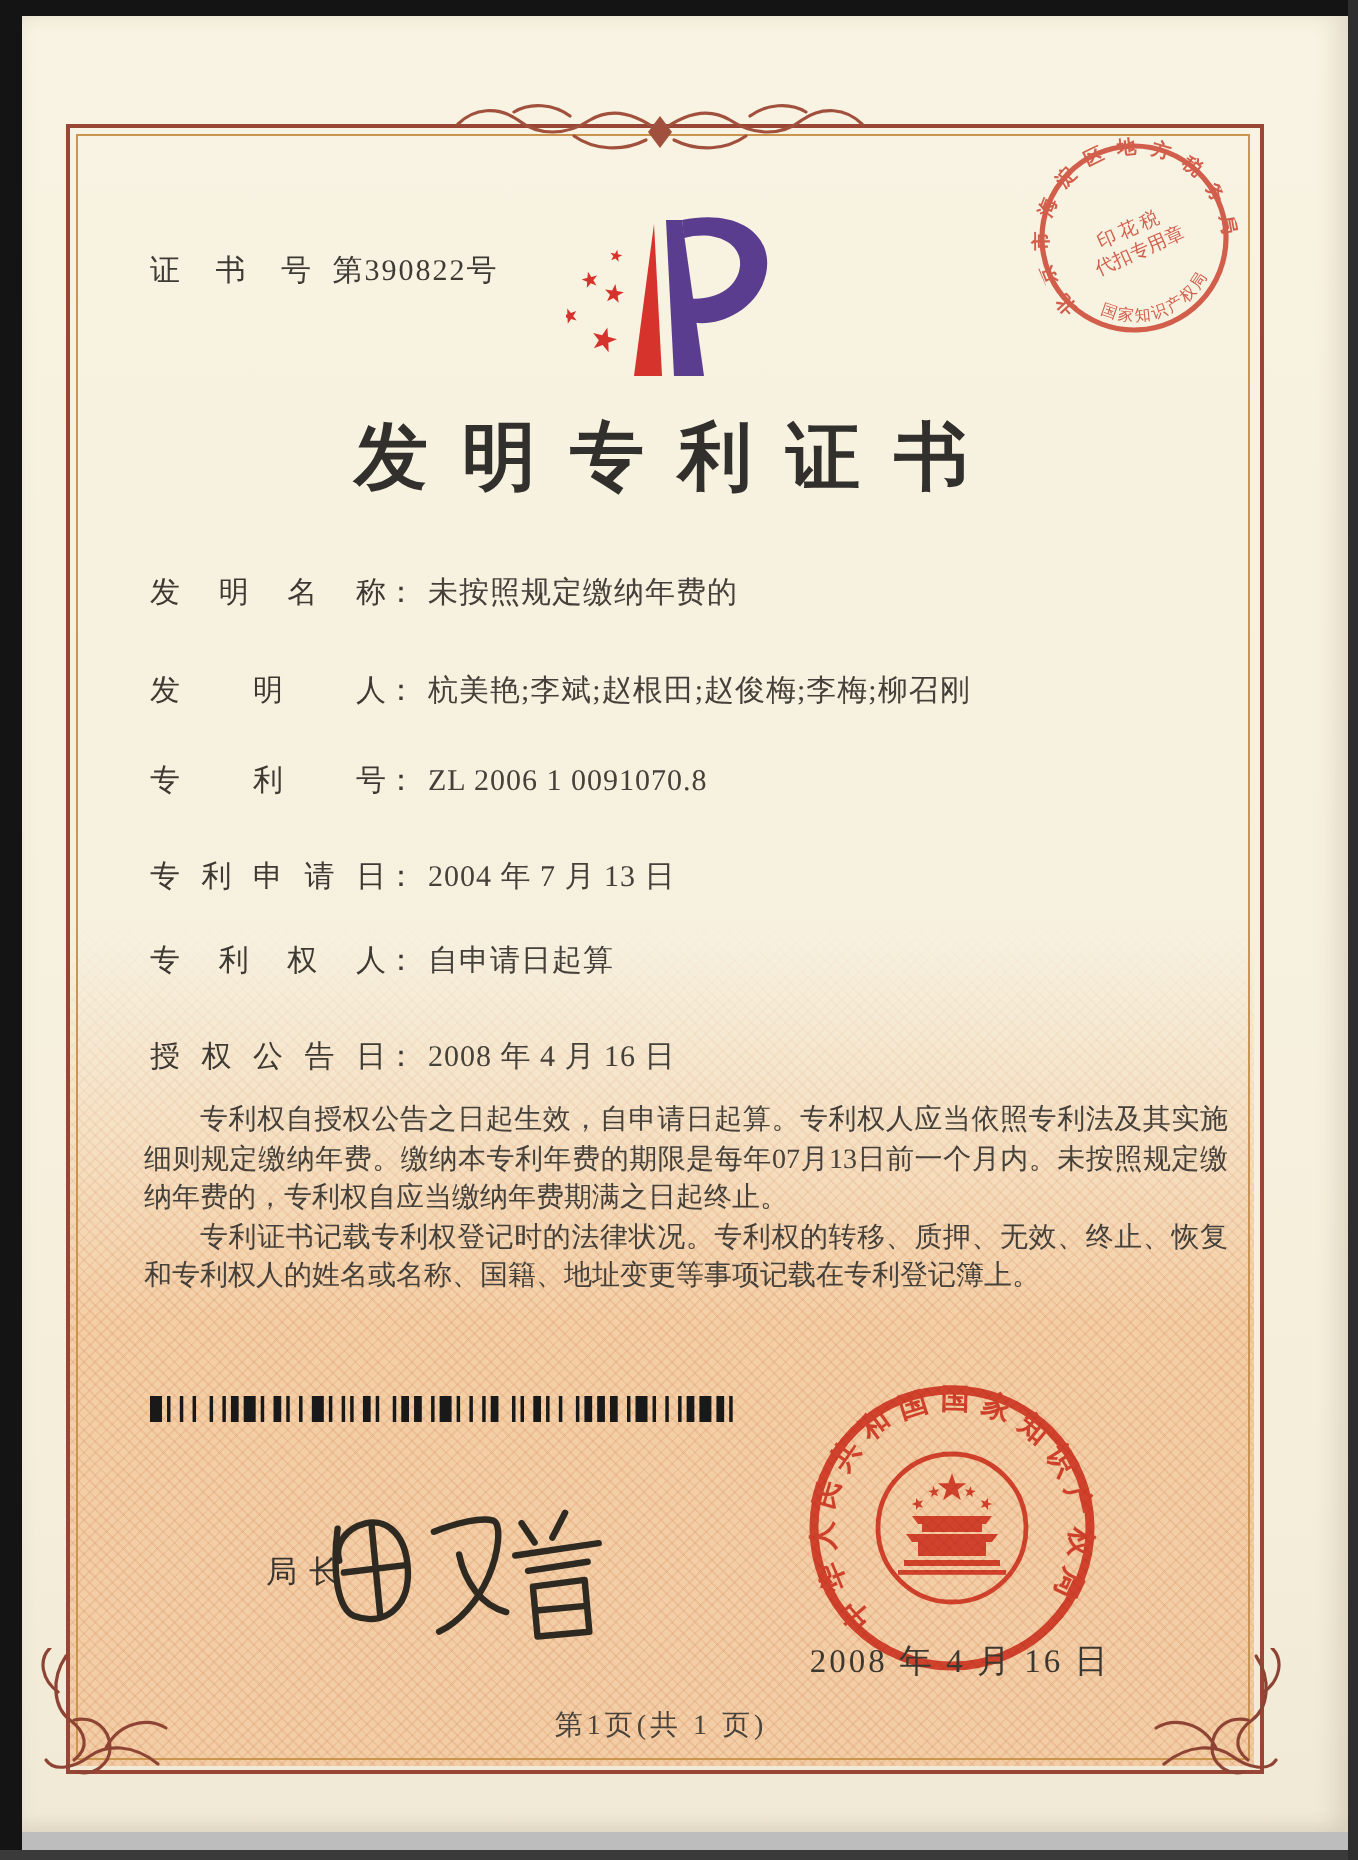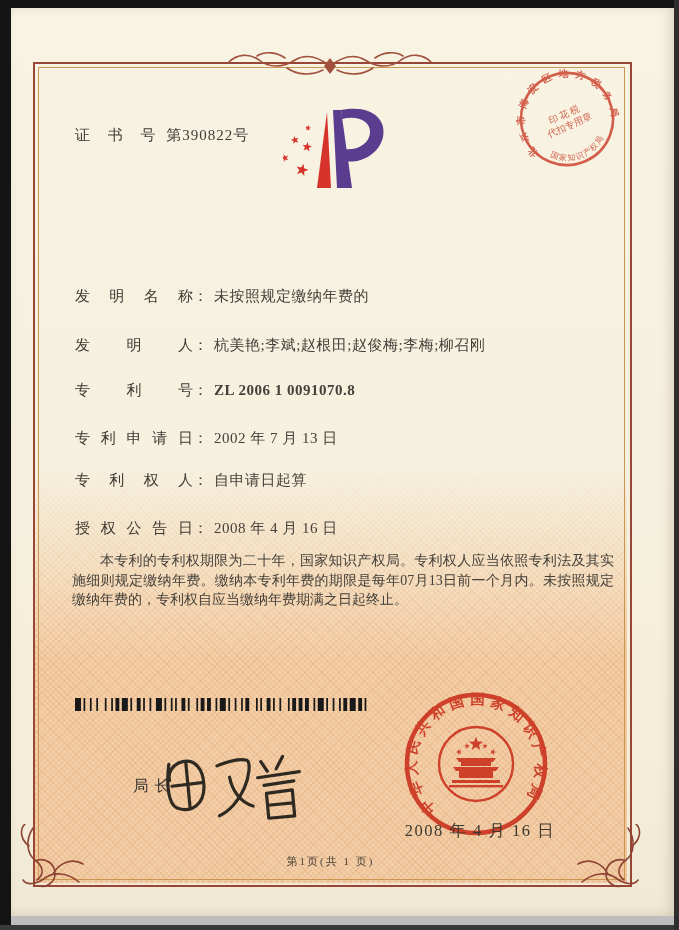--- a/index.html
+++ b/index.html
@@ -41,21 +41,21 @@
   .colon{margin-right:6px;}
   .fvalue{letter-spacing:.5px;color:#45413a;}
 
   #body-text{left:61px;top:543px;width:542px;font-size:14px;line-height:19.6px;
     color:#45403a;text-align:justify;}
   #body-text p{margin:0;text-indent:2em;}
 
   #sig-label{left:122px;top:768px;font-size:15.5px;letter-spacing:6px;color:#3a362f;}
   #issue-date{left:384px;top:812px;width:170px;text-align:center;font-size:16.5px;
     letter-spacing:1.5px;color:#3c382f;z-index:6;}
-  #footer-page{left:22px;top:846px;width:595px;text-align:center;font-size:11px;
+  #footer-page{left:22px;top:846px;width:595px;text-align:center;font-size:14px;
     letter-spacing:2px;color:#48423a;}
 
   .stamp{mix-blend-mode:multiply;}
   svg{display:block;}
   .hidden-data{position:absolute;opacity:0;font-size:1px;pointer-events:none;}
 </style>
 </head>
 <body>
 
 <svg width="0" height="0" style="position:absolute">
@@ -127,20 +127,21 @@
       <text font-size="9.5" fill="#cf3b2a" font-weight="700">
         <textPath href="#taxArcTop" startOffset="0" textLength="172" lengthAdjust="spacing">北京市海淀区地方税务局</textPath>
       </text>
       <text font-size="8" fill="#cf3b2a">
         <textPath href="#taxArcBot" startOffset="2" textLength="62" lengthAdjust="spacing">国家知识产权局</textPath>
       </text>
       <text x="0" y="-2" text-anchor="middle" font-size="9.5" fill="#cf3b2a" letter-spacing="2">印花税</text>
       <text x="0" y="10" text-anchor="middle" font-size="9.5" fill="#cf3b2a">代扣专用章</text>
     </svg>
 
+    <div class="abs" id="title">发明专利证书</div>
 
     <div class="abs row" style="top:279px">
       <span class="flabel spread">
           <span>发</span>
           <span>明</span>
           <span>名</span>
           <span>称</span>
         </span><span class="colon">：</span><span class="fvalue">未按照规定缴纳年费的</span>
     </div>
     <div class="abs row" style="top:328px">
@@ -148,51 +149,52 @@
           <span>发</span>
           <span>明</span>
           <span>人</span>
         </span><span class="colon">：</span><span class="fvalue">杭美艳;李斌;赵根田;赵俊梅;李梅;柳召刚</span>
     </div>
     <div class="abs row" style="top:373px">
       <span class="flabel spread">
           <span>专</span>
           <span>利</span>
           <span>号</span>
-        </span><span class="colon">：</span><span class="fvalue" style="font-family:'Liberation Serif',serif;font-weight:700">ZL 2006 1 0091070.8</span>
+        </span><span class="colon">：</span><span class="fvalue" style="font-family:'Liberation Serif',serif;font-weight:400">ZL 2006 1 0091070.8</span>
     </div>
     <div class="abs row" style="top:421px">
       <span class="flabel spread">
           <span>专</span>
           <span>利</span>
           <span>申</span>
           <span>请</span>
           <span>日</span>
-        </span><span class="colon">：</span><span class="fvalue">2002 年 7 月 13 日</span>
+        </span><span class="colon">：</span><span class="fvalue">2004 年 7 月 13 日</span>
     </div>
     <div class="abs row" style="top:463px">
       <span class="flabel spread">
           <span>专</span>
           <span>利</span>
           <span>权</span>
           <span>人</span>
         </span><span class="colon">：</span><span class="fvalue">自申请日起算</span>
     </div>
     <div class="abs row" style="top:511px">
       <span class="flabel spread">
           <span>授</span>
           <span>权</span>
           <span>公</span>
           <span>告</span>
           <span>日</span>
         </span><span class="colon">：</span><span class="fvalue">2008 年 4 月 16 日</span>
     </div>
 
     <div class="abs" id="body-text">
-      <p>本专利的专利权期限为二十年，国家知识产权局。专利权人应当依照专利法及其实施细则规定缴纳年费。缴纳本专利年费的期限是每年07月13日前一个月内。未按照规定缴纳年费的，专利权自应当缴纳年费期满之日起终止。</p>
+      <p>专利权自授权公告之日起生效，自申请日起算。专利权人应当依照专利法及其实施细则规定缴纳年费。缴纳本专利年费的期限是每年07月13日前一个月内。未按照规定缴纳年费的，专利权自应当缴纳年费期满之日起终止。</p>
+      <p>专利证书记载专利权登记时的法律状况。专利权的转移、质押、无效、终止、恢复和专利权人的姓名或名称、国籍、地址变更等事项记载在专利登记簿上。</p>
     </div>
 
     <svg class="abs" id="barcode-svg" style="left:64px;top:690px" width="296" height="13" viewBox="0 0 296 13">
         <rect x="0.00" y="0" width="5.99" height="13" fill="#191919"></rect>
         <rect x="8.52" y="0" width="1.73" height="13" fill="#191919"></rect>
         <rect x="14.91" y="0" width="1.73" height="13" fill="#191919"></rect>
         <rect x="21.29" y="0" width="1.73" height="13" fill="#191919"></rect>
         <rect x="29.81" y="0" width="1.73" height="13" fill="#191919"></rect>
         <rect x="36.20" y="0" width="1.73" height="13" fill="#191919"></rect>
         <rect x="40.46" y="0" width="3.86" height="13" fill="#191919"></rect>

